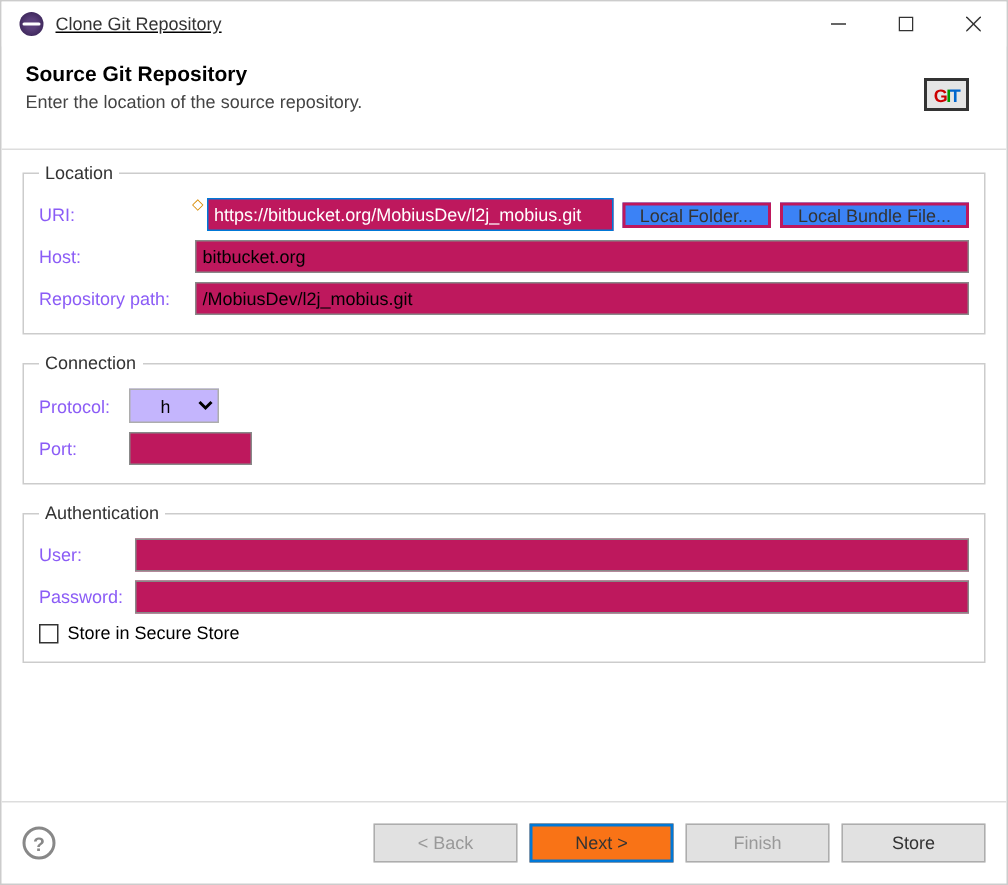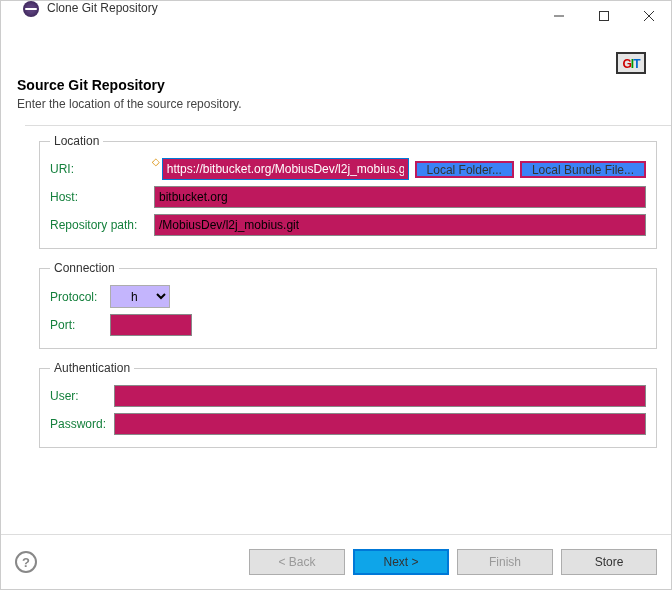--- a/index.html
+++ b/index.html
@@ -1,35 +1,35 @@
 <!DOCTYPE html>
 <html><head>
   <meta charset="utf-8">
   <style>
     * { box-sizing: border-box; margin: 0; padding: 0; font-family: "Segoe UI", Tahoma, sans-serif; font-size: 12px; }
     body { width: 672px; height: 590px; background: #fff; display: flex; flex-direction: column; border: 1px solid #ccc; }
-    .titlebar { height: 30px; display: flex; align-items: flex-start; padding-left: 22px; background: #fff; }
+    .titlebar { height: 30px; display: flex; align-items: center; padding-left: 12px; background: #fff; text-decoration: underline; }
     .titlebar-icon { width: 16px; height: 16px; background: radial-gradient(circle at 50% 50%, #5a3f7a 30%, #2e1a4a 100%); border-radius: 50%; margin-right: 8px; position: relative; }
     .titlebar-icon::after { content:""; position:absolute; left:2px; top:7px; width:12px; height:2px; background:#fff; border-radius:1px; }
     .titlebar-title { color: #333; }
     .tb-spacer { flex: 1; }
     .tb-btn { width: 45px; height: 30px; display:flex; align-items:center; justify-content:center; color:#333; }
     .header { padding: 10px 16px 14px 16px; display:flex; align-items:flex-start; border-bottom: none; }
-    .header-text { flex:1;margin-top:36px; }
+    .header-text { flex:1; }
     .header h1 { font-size:14px; font-weight:700; color:#000; margin-bottom:4px; }
     .header p { color:#444; }
     .git-logo { width: 48px; height: 44px; display:flex; align-items:center; justify-content:center; }
     .git-box { border:2px solid #333; background:#e5e5e5; padding:1px 4px; font-weight:900; font-size:14px; letter-spacing:-1px; }
     .git-box span.g{color:#c00;} .git-box span.i{color:#009900;} .git-box span.t{color:#0066cc;}
-    .content { flex:1; padding: 8px 14px 0 14px; border-top:1px solid #ddd; display:flex; flex-direction:column; gap:12px; overflow:hidden;margin-left:24px; }
+    .content { flex:1; padding: 8px 14px 0 14px; border-top:1px solid #ddd; display:flex; flex-direction:column; gap:12px; overflow:hidden; }
     fieldset { border:1px solid #ccc; padding:10px 10px 12px 10px; }
     legend { color:#333; padding:0 4px; }
     .row { display:flex; align-items:center; margin-bottom:6px; gap:6px; }
     .row:last-child { margin-bottom:0; }
-    .lbl { color:#15803d; }
+    .lbl { color:#8b5cf6; }
     .location .lbl { width: 98px; }
     .connection .lbl { width: 54px; }
     .auth .lbl { width: 58px; }
     input[type="text"], input[type="password"] { border:1px solid #888; height:22px; padding:2px 4px; background:#be185d; outline:none; }
     .uri-input { flex:1; border:1px solid #0078d7 !important; background:#0078d7; color:#fff; }
     .uri-input::selection { background:#0078d7; color:#fff; }
     .host-input, .repo-input { flex:1; }
     .btn-small { height:17px; padding:0 10px; background:#3b82f6; border:2px solid #be185d; color:#333; }
     .marker { color:#d88b00; font-size:10px; margin-left:-2px; margin-right:-4px; align-self:flex-start; margin-top:-2px; }
     select { height:23px; border:1px solid #adadad; background:#c4b5fd; padding:0 16px; width:60px; }
@@ -37,21 +37,21 @@
     .auth input { flex:1; }
     .chk-row { display:flex; align-items:center; gap:6px; margin-top:6px; }
     .chk { width:13px; height:13px; border:1px solid #333; background:#fff; display:inline-block; }
     .spacer-flex { flex:1; }
     .footer-divider { border-top:1px solid #ddd; margin-top:8px; }
     .footer { height: 54px; display:flex; align-items:center; padding:0 14px; gap:10px; }
     .help-icon { width:22px; height:22px; border:2px solid #888; border-radius:50%; display:flex; align-items:center; justify-content:center; color:#888; font-weight:700; font-size:13px; }
     .footer-btns { margin-left:auto; display:flex; gap:8px; }
     .wiz-btn { width:96px; height:26px; background:#e1e1e1; border:1px solid #adadad; color:#333;text-align:center; }
     .wiz-btn.disabled { color:#999; }
-    .wiz-btn.default { background:#0ea5e9; border:2px solid #0078d7; }
+    .wiz-btn.default { background:#f97316; border:2px solid #0078d7; }
   </style>
 </head>
 <body>
 
 <div class="titlebar">
   <div class="titlebar-icon"></div>
   <div class="titlebar-title">Clone Git Repository</div>
   <div class="tb-spacer"></div>
   <div class="tb-btn">
     <svg width="10" height="10">
@@ -119,20 +119,24 @@
   <fieldset class="auth">
     <legend>Authentication</legend>
     <div class="row">
       <span class="lbl">User:</span>
       <input type="text" value="" style="">
     </div>
     <div class="row">
       <span class="lbl">Password:</span>
       <input type="password" value="" style="">
     </div>
+    <div class="chk-row">
+      <span class="chk"></span>
+      <span>Store in Secure Store</span>
+    </div>
   </fieldset>
 
   <div class="spacer-flex"></div>
 </div>
 
 <div class="footer-divider"></div>
 <div class="footer">
   <div class="help-icon">?</div>
   <div class="footer-btns">
     <button class="wiz-btn disabled">&lt; Back</button>

